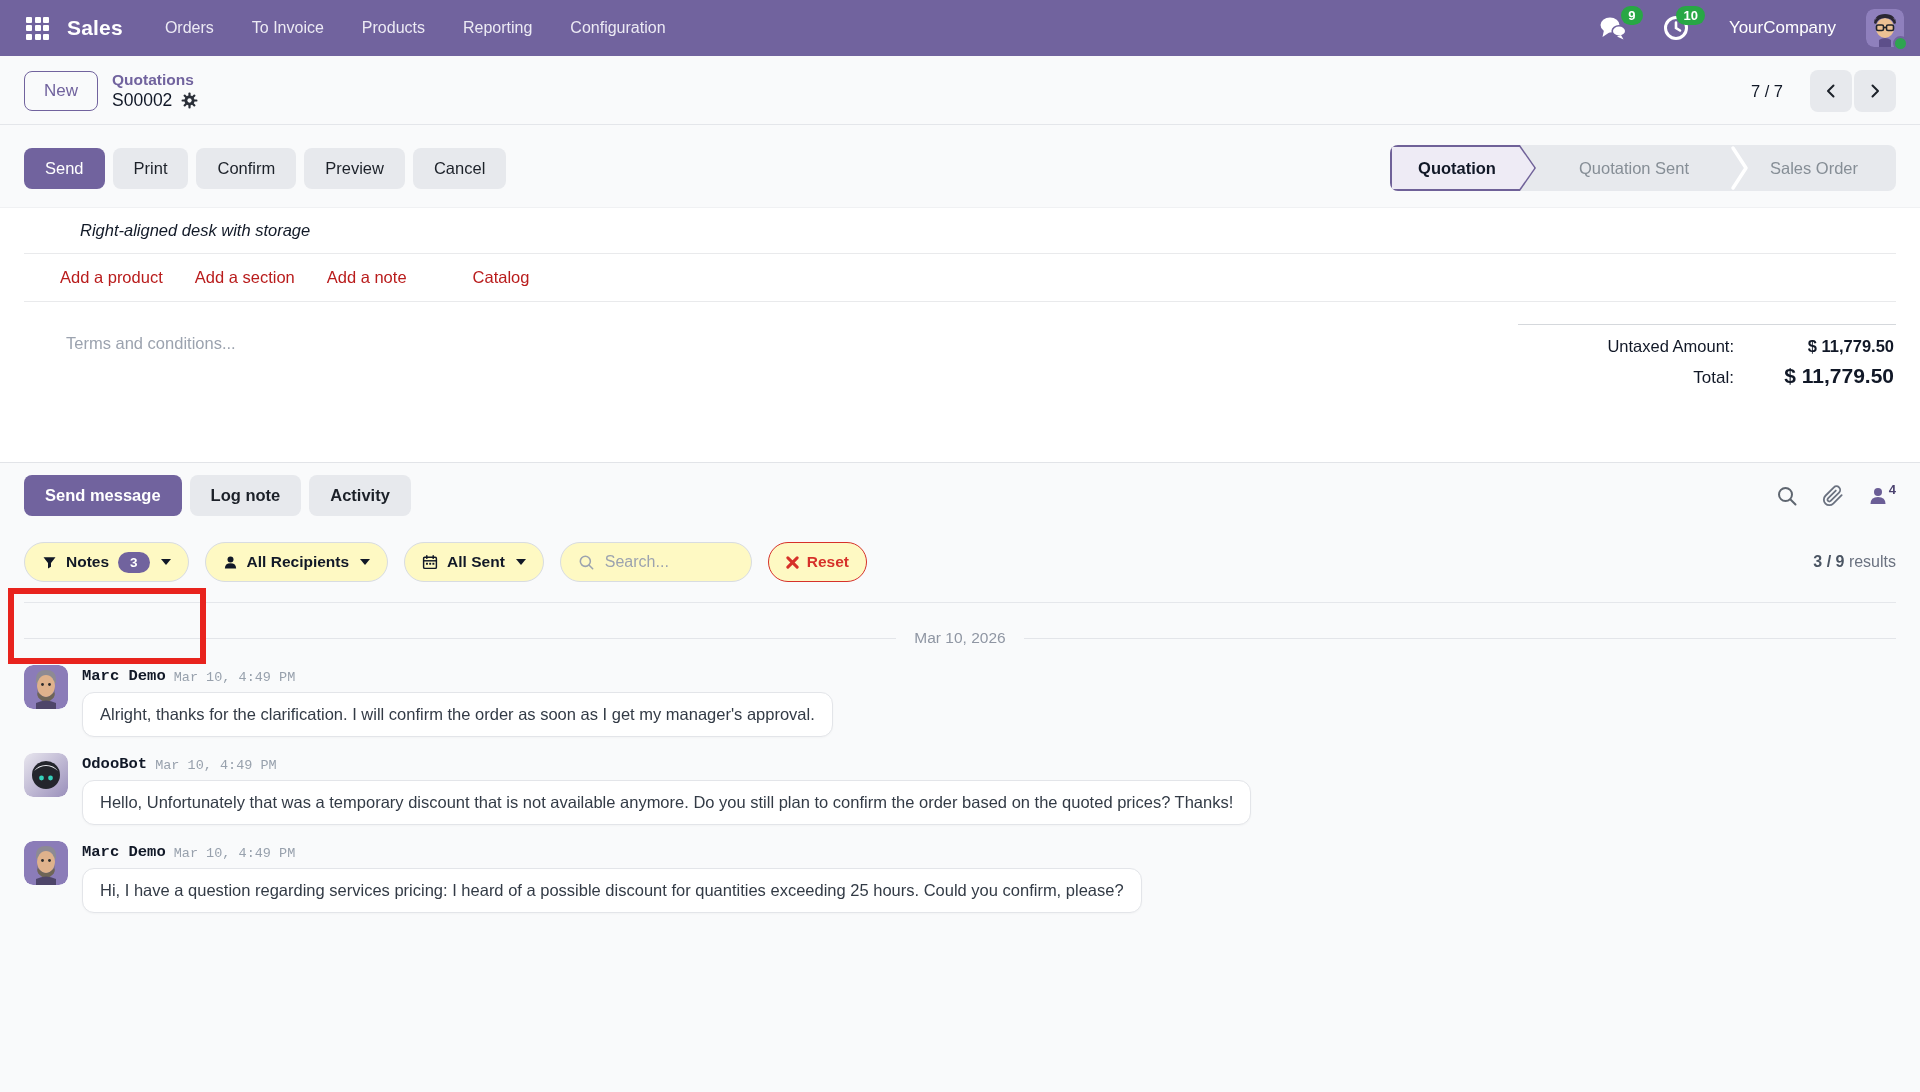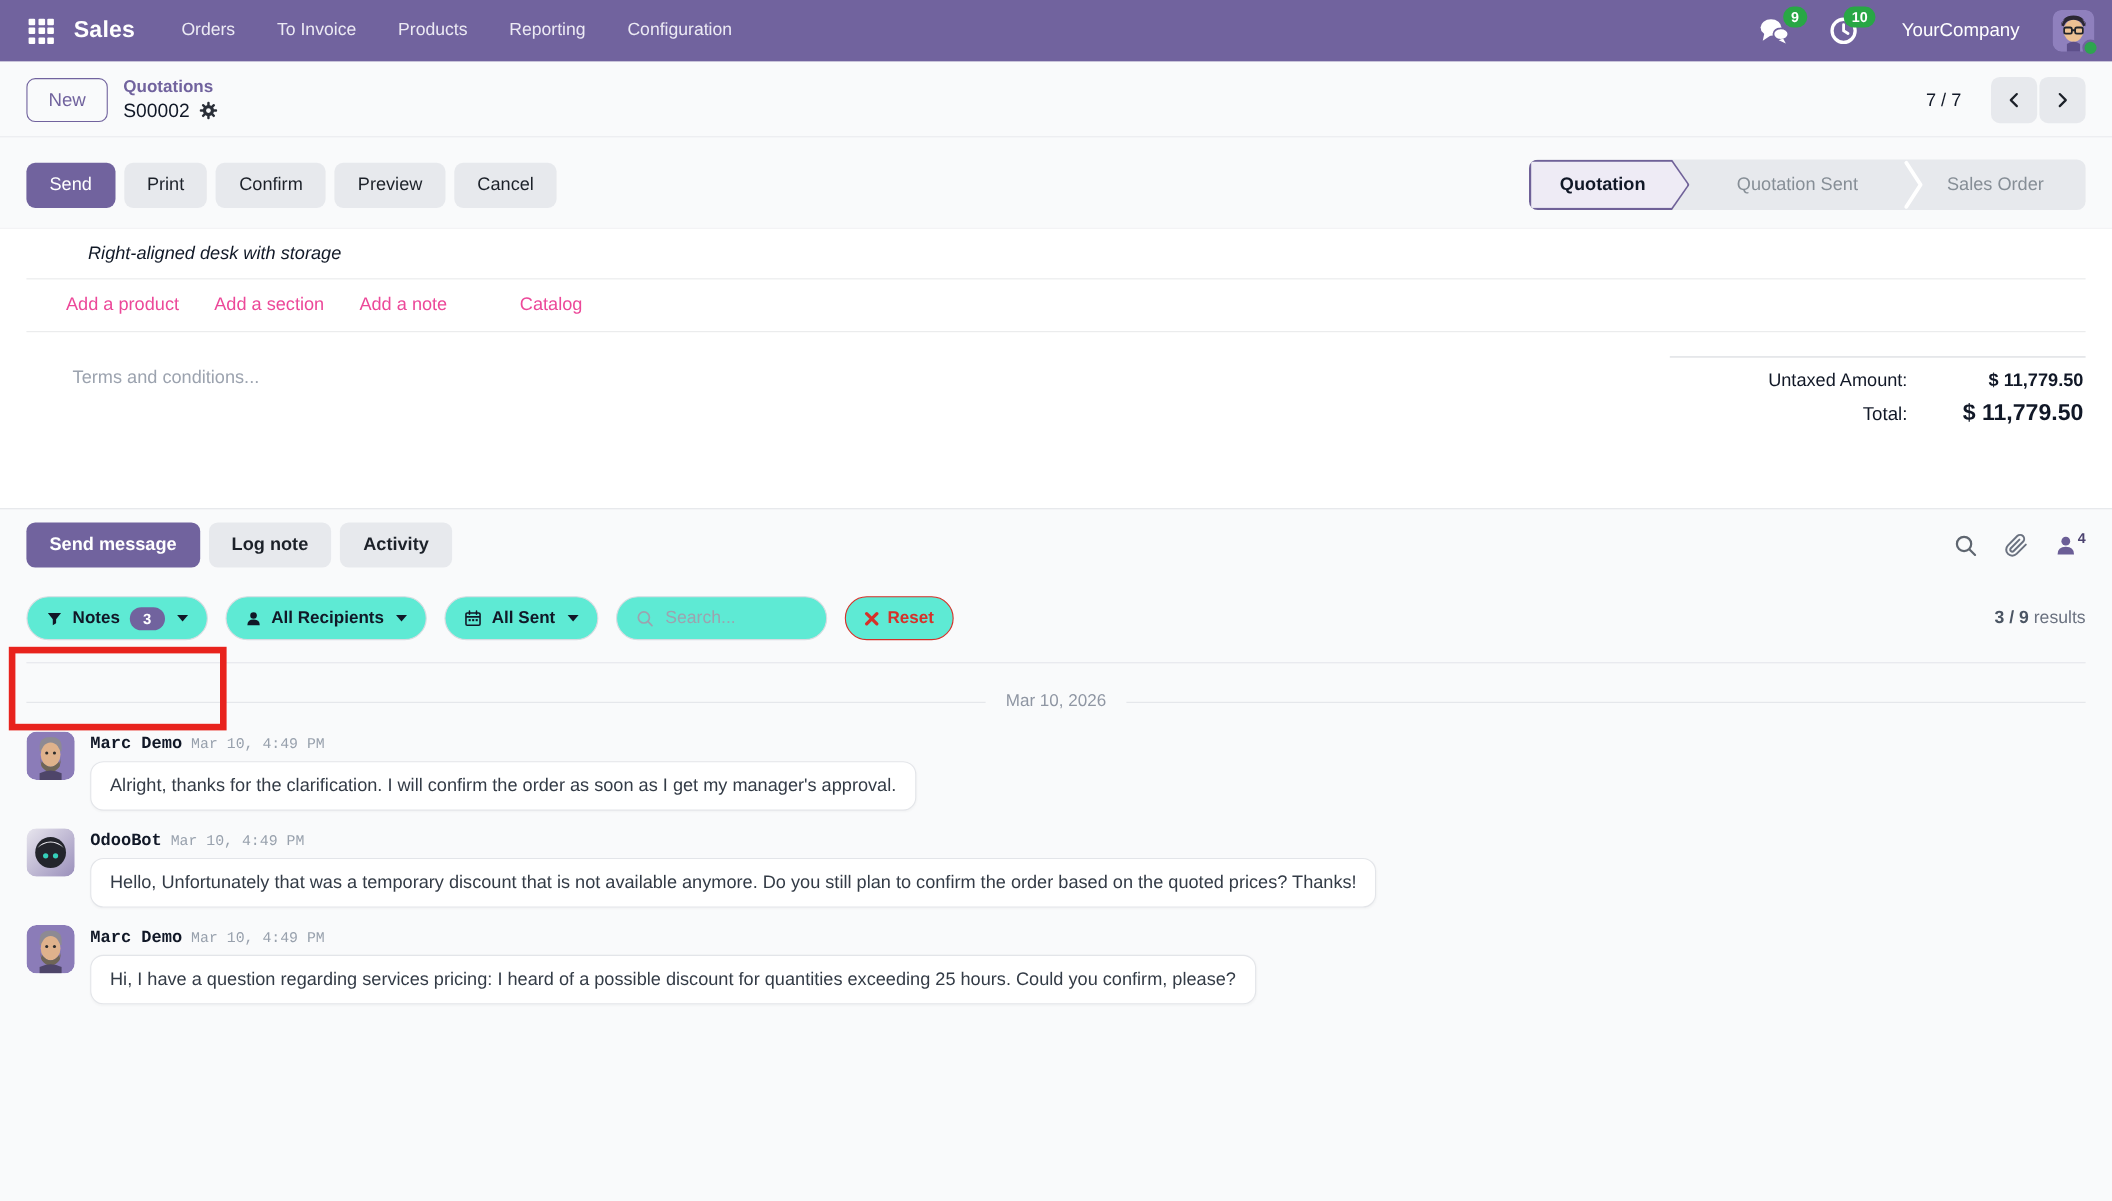--- a/index.html
+++ b/index.html
@@ -47,39 +47,39 @@
   .stage-active .arrow-outer { position:absolute; inset:0; background:#6f6198; clip-path:polygon(0 0, calc(100% - 16px) 0, 100% 50%, calc(100% - 16px) 100%, 0 100%); }
   .stage-active .arrow-inner { position:absolute; inset:1.7px 1.7px; background:#eeebf5; clip-path:polygon(0 0, calc(100% - 15px) 0, 100% 50%, calc(100% - 15px) 100%, 0 100%); }
   .stage-active span { position:relative; color:#111827; font-weight:700; padding-right:12px; }
   .chev-sep { position:absolute; top:0; height:46px; width:20px; }
   .chev-sep.pos1 { left:340px; }
   
   .sheet { background:#fff; border-top:1px solid #f0f1f3; border-bottom:1px solid #e2e4e8; padding:0 24px; }
   .order-note { font-style:italic; font-size:16.5px; color:#111927; padding:13px 0 13px 56px; }
   .sheet hr { border:none; border-top:1px solid #e9eaec; }
   .add-links { display:flex; align-items:center; padding:14px 0 14px 36px; gap:32px; }
-  .add-links span { color:#ec4899; font-size:16.5px; cursor:pointer; }
+  .add-links span { color:#b91c1c; font-size:16.5px; cursor:pointer; }
   .link-catalog { margin-left:34px; }
   .sheet-bottom { display:flex; padding:22px 0 40px; min-height:160px; }
   .terms { color:#9ca3af; font-size:16.5px; padding-left:42px; padding-top:10px; }
   .totals { margin-left:auto; width:378px; border-top:1px solid #d5d8dc; padding-top:8px; }
   .total-row { display:flex; align-items:baseline; justify-content:flex-end; padding:4px 2px; }
   .total-label { font-size:16.5px; color:#111827; }
   .total-value { width:160px; text-align:right; font-weight:700; font-size:16.5px; color:#111827; }
   .total-row.grand .total-label { font-size:17px; }
   .total-row.grand .total-value { font-size:21px; }
   
   .chatter { padding:12px 24px 0; }
   .chatter-topbar { display:flex; }
   .chatter-icons { margin-left:auto; display:flex; align-items:center; gap:24px; }
   .ch-ico { cursor:pointer; display:flex; align-items:flex-start; }
   .followers sup { color:#4c4370; font-size:13px; font-weight:700; margin-left:1px; position:relative; top:-4px; }
   
   .filter-row { display:flex; align-items:center; gap:16px; margin-top:26px; padding-bottom:20px; border-bottom:1px solid #e5e7eb; }
-  .pill { display:flex; align-items:center; gap:9px; height:40px; padding:0 17px; background:#5eead4; border:1px solid #d8dce1; border-radius:999px; cursor:pointer; font-size:15.5px; font-weight:700; color:#111827; }
+  .pill { display:flex; align-items:center; gap:9px; height:40px; padding:0 17px; background:#fef9c3; border:1px solid #d8dce1; border-radius:999px; cursor:pointer; font-size:15.5px; font-weight:700; color:#111827; }
   .pill .caret { width:0; height:0; border-left:5px solid transparent; border-right:5px solid transparent; border-top:6px solid #111827; margin-left:2px; }
   .count-badge { background:#71639e; color:#fff; font-size:13.5px; font-weight:700; border-radius:999px; padding:3px 12px; }
   .pill-search { width:192px; gap:10px; cursor:text; }
   .pill-search input { border:none; outline:none; width:120px; font-size:16px; font-family:inherit; color:#374151; background:transparent; }
   .pill-search input::placeholder { color:#9ca3af; }
   .pill-reset { border:1.5px solid #d6312a; color:#d6312a; gap:8px; font-weight:700; }
   .results { margin-left:auto; font-size:16px; color:#6b7280;text-align:center; }
   .results b { color:#4b5563; }
   
   .date-sep { display:flex; align-items:center; gap:18px; color:#8f96a3; font-size:15.5px; margin:26px 0 18px; }

